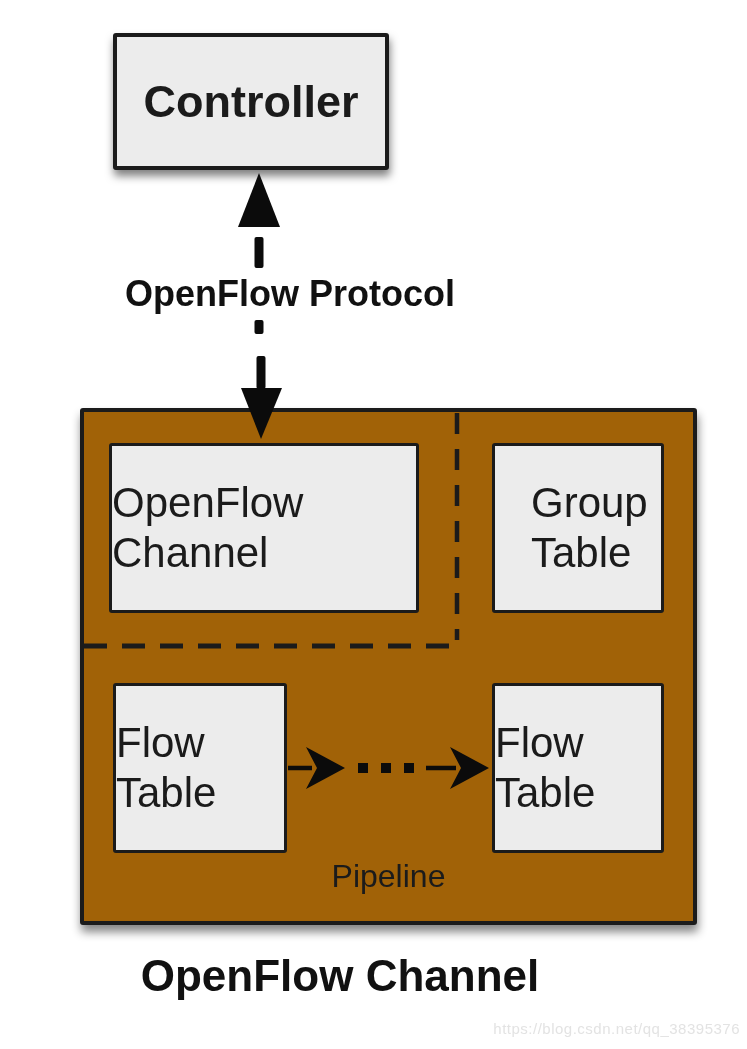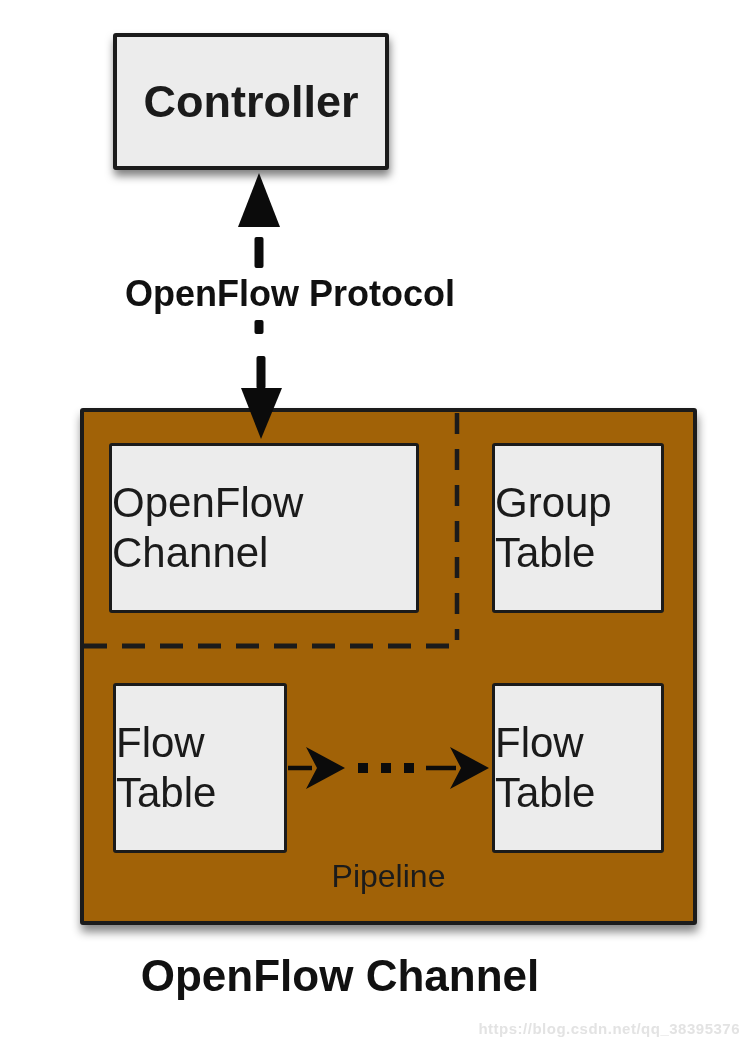--- a/index.html
+++ b/index.html
@@ -66,21 +66,21 @@
     top: 408px;
     width: 617px;
     height: 517px;
     background: #a16207;
     border: 4px solid #1b1b1b;
     border-radius: 3px;
     box-shadow: 1px 7px 10px rgba(0,0,0,0.48);
     box-sizing: border-box;
   }
   .channel   { left: 25px;  top: 31px;  width: 310px; height: 170px; }
-  .group     { left: 408px; top: 31px;  width: 172px; height: 170px; }
+  .group     { left: 408px; top: 31px;  width: 172px; height: 170px; padding-left: 36px; }
   .flow1     { left: 29px;  top: 271px; width: 174px; height: 170px; }
   .flow2     { left: 408px; top: 271px; width: 172px; height: 170px; }
   .pipeline-label {
     position: absolute;
     left: 0;
     top: 444px;
     width: 609px;
     text-align: center;
     font-size: 32px;
     line-height: 40px;
@@ -100,21 +100,20 @@
   }
   
   .watermark {
     position: absolute;
     right: 7px;
     top: 1020px;
     font-size: 15px;
     line-height: 18px;
     color: #e3e3e3;
     letter-spacing: 0.5px;
-    font-weight: bold;
   }
   
   .overlay {
     position: absolute;
     left: 0;
     top: 0;
     width: 747px;
     height: 1049px;
     pointer-events: none;
     z-index: 5;

